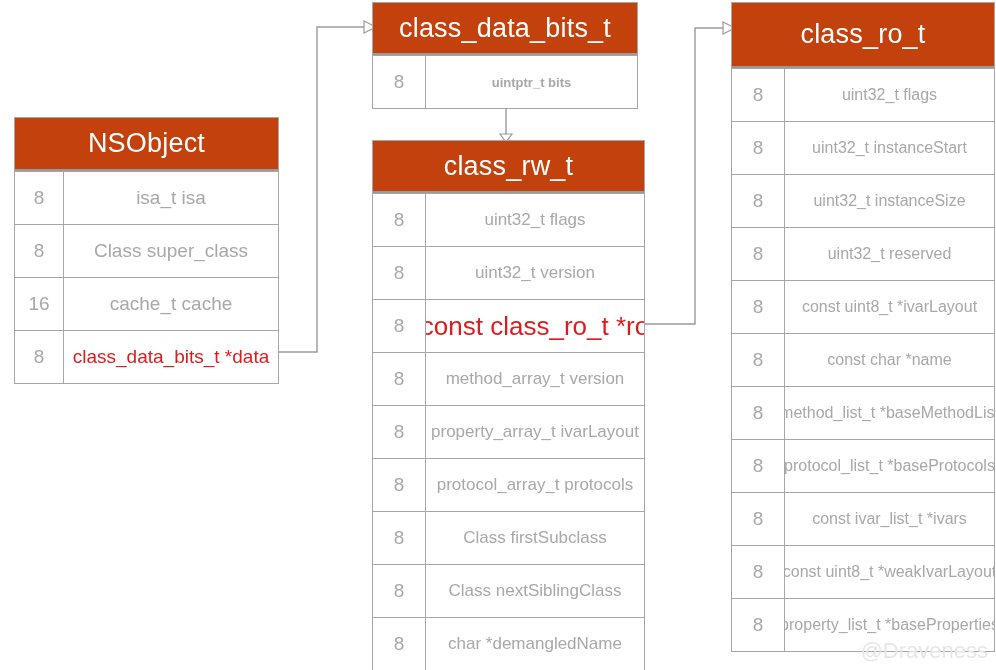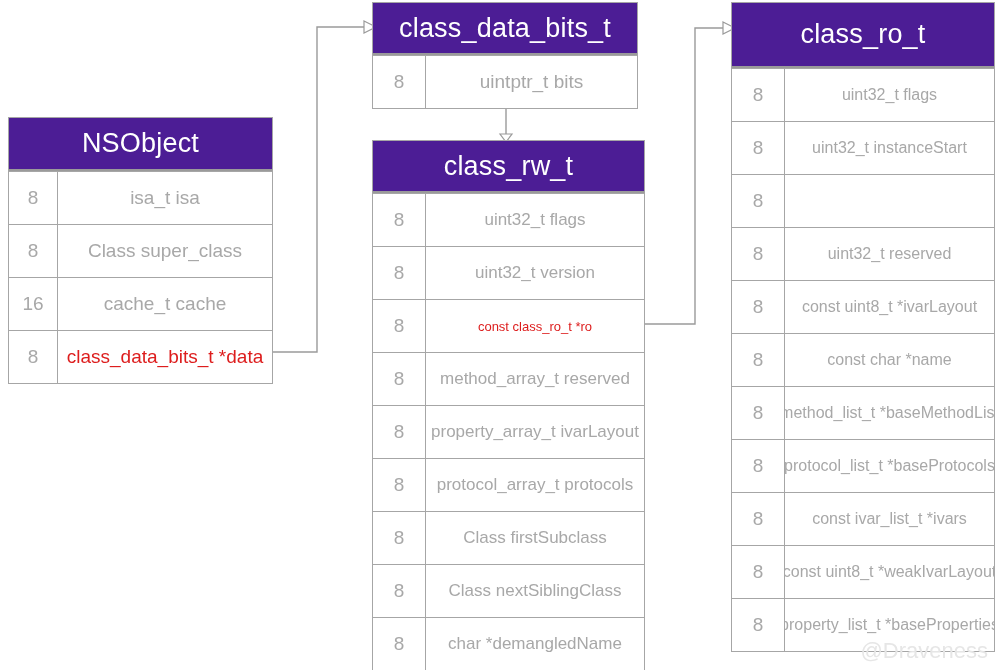--- a/index.html
+++ b/index.html
@@ -22,21 +22,21 @@
   }
 
   .struct-table {
     position: absolute;
     border: 1px solid #a6a6a6;
     box-sizing: border-box;
     background: #ffffff;
     z-index: 2;
   }
   .struct-header {
-    background: #4c1d95;
+    background: #c2410c;
     color: #ffffff;
     text-align: center;
     box-sizing: border-box;
     border-bottom: 2px solid #9a9a9a;
     display: flex;
     align-items: center;
     justify-content: center;
     letter-spacing: 0.2px;
   }
   .struct-row {
@@ -66,43 +66,43 @@
     padding: 0 4px;
     overflow: hidden;
     white-space: nowrap;
   }
   .cell-name.highlight {
     color: #dd1d1d;
   }
 
   
   #tbl-nsobject {
-    left: 8px; top: 117px; width: 265px;
+    left: 14px; top: 117px; width: 265px;
   }
   #tbl-nsobject .struct-header { height: 53px; font-size: 27px; }
   #tbl-nsobject .struct-row { height: 53px; }
   #tbl-nsobject .cell-size { width: 49px; font-size: 19px; }
   #tbl-nsobject .cell-name { font-size: 19px; }
 
   #tbl-cdb {
     left: 372px; top: 2px; width: 266px;
   }
   #tbl-cdb .struct-header { height: 52px; font-size: 27px; }
   #tbl-cdb .struct-row { height: 53px; }
   #tbl-cdb .cell-size { width: 53px; font-size: 19px; }
-  #tbl-cdb .cell-name { font-size: 19px; }
+  #tbl-cdb .cell-name { font-size: 13px; font-weight: bold; }
 
   #tbl-crw {
     left: 372px; top: 140px; width: 273px;
   }
   #tbl-crw .struct-header { height: 52px; font-size: 27px; }
   #tbl-crw .struct-row { height: 53px; }
   #tbl-crw .cell-size { width: 53px; font-size: 19px; }
   #tbl-crw .cell-name { font-size: 17px; }
-  #tbl-crw .cell-name.highlight { font-size: 13px; }
+  #tbl-crw .cell-name.highlight { font-size: 26px; }
 
   #tbl-cro {
     left: 731px; top: 2px; width: 264px;
   }
   #tbl-cro .struct-header { height: 65px; font-size: 27px; }
   #tbl-cro .struct-row { height: 53px; }
   #tbl-cro .cell-size { width: 53px; font-size: 19px; }
   #tbl-cro .cell-name { font-size: 16px; }
 
   #watermark {
@@ -172,21 +172,21 @@
     <div class="struct-row">
       <div class="cell-size">8</div>
       <div class="cell-name">uint32_t version</div>
     </div>
     <div class="struct-row">
       <div class="cell-size">8</div>
       <div class="cell-name highlight">const class_ro_t *ro</div>
     </div>
     <div class="struct-row">
       <div class="cell-size">8</div>
-      <div class="cell-name">method_array_t reserved</div>
+      <div class="cell-name">method_array_t version</div>
     </div>
     <div class="struct-row">
       <div class="cell-size">8</div>
       <div class="cell-name">property_array_t ivarLayout</div>
     </div>
     <div class="struct-row">
       <div class="cell-size">8</div>
       <div class="cell-name">protocol_array_t protocols</div>
     </div>
     <div class="struct-row">
@@ -208,20 +208,21 @@
     <div class="struct-row">
       <div class="cell-size">8</div>
       <div class="cell-name">uint32_t flags</div>
     </div>
     <div class="struct-row">
       <div class="cell-size">8</div>
       <div class="cell-name">uint32_t instanceStart</div>
     </div>
     <div class="struct-row">
       <div class="cell-size">8</div>
+      <div class="cell-name">uint32_t instanceSize</div>
     </div>
     <div class="struct-row">
       <div class="cell-size">8</div>
       <div class="cell-name">uint32_t reserved</div>
     </div>
     <div class="struct-row">
       <div class="cell-size">8</div>
       <div class="cell-name">const uint8_t *ivarLayout</div>
     </div>
     <div class="struct-row">

